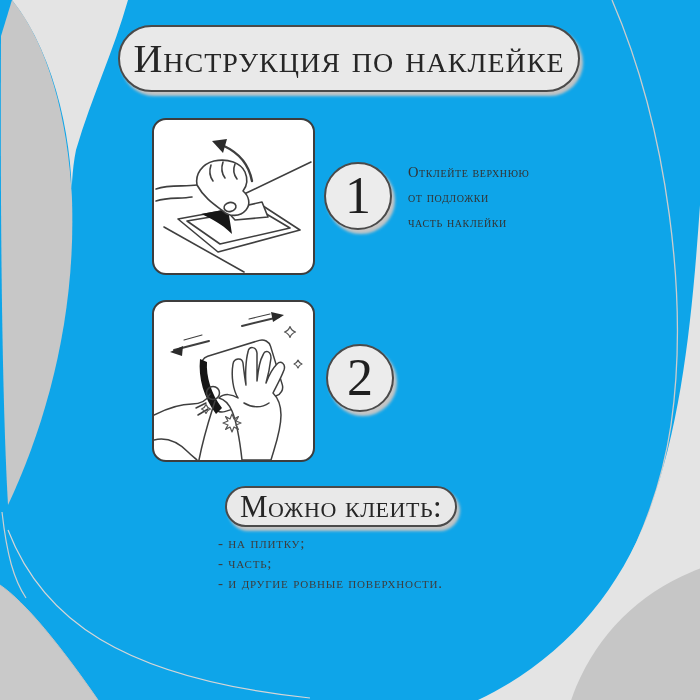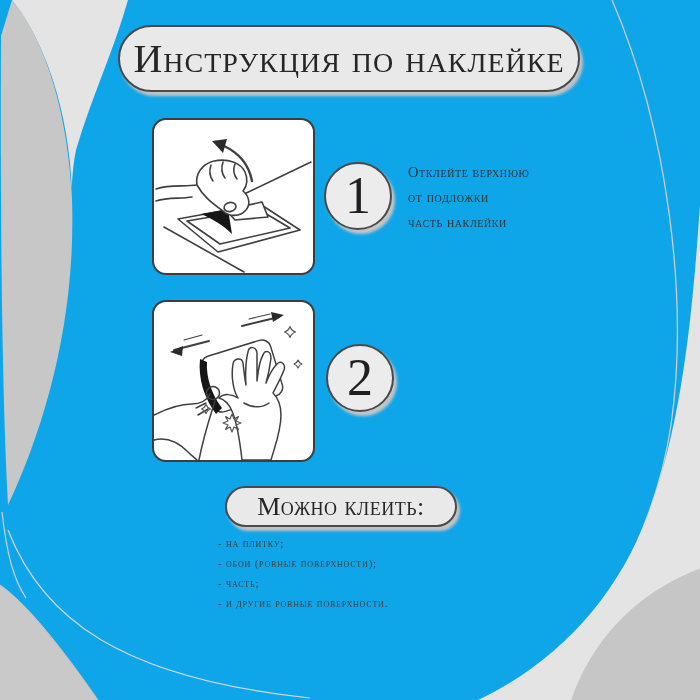--- a/index.html
+++ b/index.html
@@ -12,21 +12,21 @@
     position:absolute;display:flex;align-items:center;justify-content:center;
     background:#e9e9e9;border:2px solid #4a4a4a;box-shadow:3px 4px 3px #c4c4c4;
     box-sizing:border-box;
   }
   .title-banner{left:118px;top:25px;width:462px;height:67px;border-radius:34px;}
   .title-banner span{
     font-size:40px;font-variant:small-caps;letter-spacing:1px;color:#262626;white-space:nowrap;
   }
   .apply-banner{left:225px;top:486px;width:232px;height:41px;border-radius:21px;}
   .apply-banner span{
-    font-size:26px;font-variant:small-caps;letter-spacing:0.5px;color:#262626;white-space:nowrap;
+    font-size:31px;font-variant:small-caps;letter-spacing:0.5px;color:#262626;white-space:nowrap;
   }
   .illus{
     position:absolute;background:#ffffff;border:2px solid #3d3d3d;border-radius:14px;
     box-sizing:border-box;
   }
   .illus svg{display:block;width:100%;height:100%;}
   .illus1{left:152px;top:118px;width:163px;height:157px;}
   .illus2{left:152px;top:300px;width:163px;height:162px;}
   .step-circle{
     position:absolute;width:68px;height:68px;border-radius:50%;
@@ -37,21 +37,21 @@
   .c1{left:324px;top:162px;}
   .c2{left:326px;top:344px;}
   .step-text{
     position:absolute;left:408px;width:200px;
     font-size:14.5px;line-height:25px;font-variant:small-caps;letter-spacing:0.6px;color:#333333;
   }
   .t1{top:160px;}
   .t2{top:345px;}
   .apply-list{
     position:absolute;left:218px;top:533px;width:280px;
-    font-size:11px;line-height:20px;font-variant:small-caps;letter-spacing:0.8px;color:#3d3d3d;
+    font-size:15px;line-height:20px;font-variant:small-caps;letter-spacing:0.8px;color:#3d3d3d;
   }
 </style>
 </head>
 <body>
 
 <div class="poster">
 
   <svg class="bg" width="700" height="700" viewBox="0 0 700 700" aria-hidden="true">
     <path d="M12,0 L128,0 C114,50 92,96 76,150 C72,170 71,192 72,214 C74,150 58,58 12,0 Z" fill="#e4e4e4"></path>
     <path d="M12,0 C48,44 68,118 72,200 C76,318 46,424 8,505 C3,418 0,260 1,36 Z" fill="#c7c7c7"></path>
@@ -144,18 +144,17 @@
     <span>2</span>
   </div>
   <div class="step-text t2">
   </div>
 
   <div class="banner apply-banner">
     <span>Можно клеить:</span>
   </div>
   <div class="apply-list">
     <div class="apply-item">- на плитку;</div>
-    <div class="apply-item">- обои (ровные поверхности);</div>
     <div class="apply-item">- часть;</div>
     <div class="apply-item">- и другие ровные поверхности.</div>
   </div>
 
 </div>
 
 </body></html>

